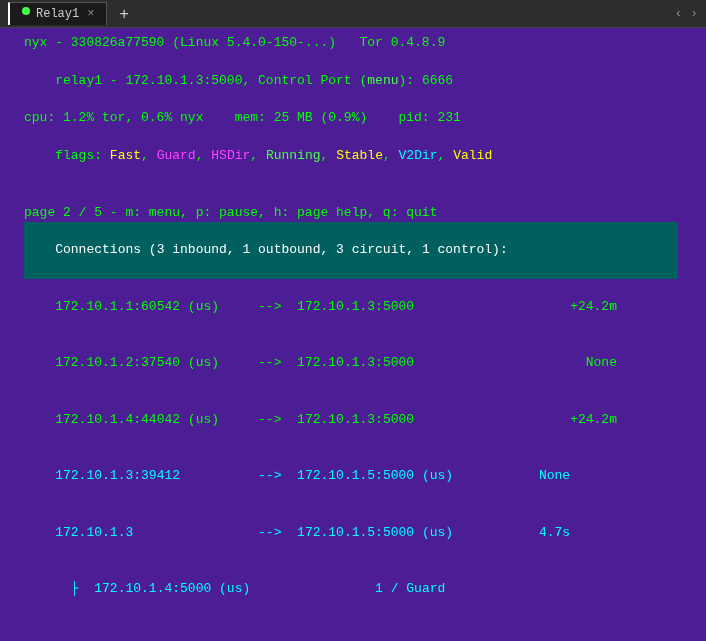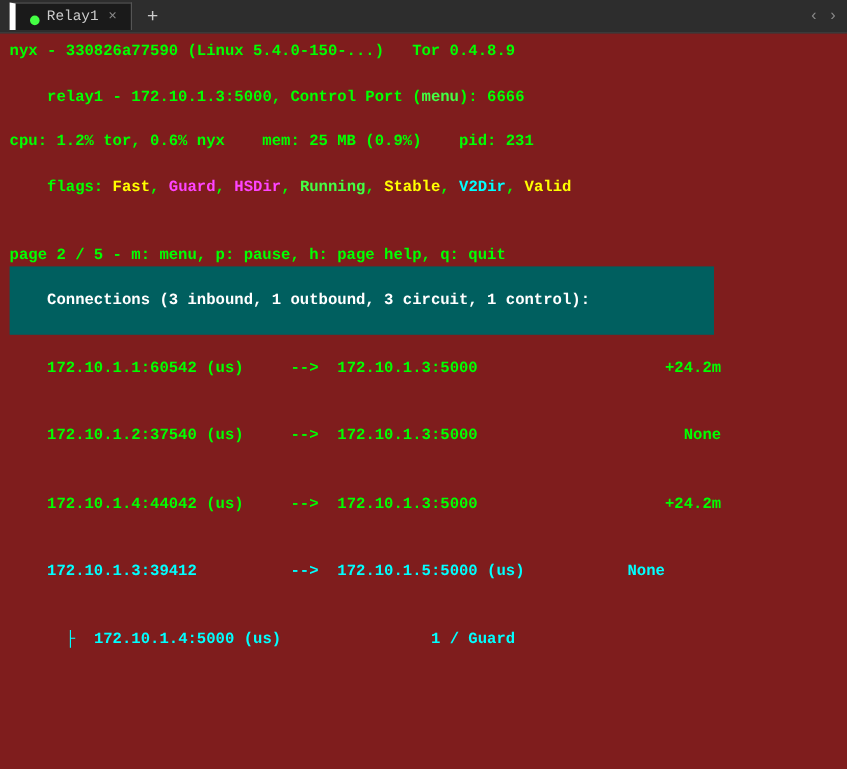--- a/index.html
+++ b/index.html
@@ -16,27 +16,27 @@
     .titlebar {
       display: flex;
       align-items: center;
       background: #2d2d2d;
       height: 28px;
       padding: 0 8px;
       border-bottom: 1px solid #444;
     }
     .tab {
       display: flex;
-      align-items: flex-end;
+      align-items: flex-start;
       background: #1a1a1a;
       color: #ccc;
       padding: 4px 12px;
       font-size: 12px;
       border-top: 1px solid #555;
-      border-left: 5px solid #ffffff;
+      border-left: 2px solid #ffffff;
       border-right: 1px solid #555;
       margin-right: 4px;
     }
     .tab-dot {
       width: 8px;
       height: 8px;
       background: #44ff44;
       border-radius: 50%;
       margin-right: 6px;
     }
@@ -55,27 +55,26 @@
     }
     .titlebar-nav {
       margin-left: auto;
       display: flex;
       gap: 8px;
       color: #888;
     }
 
     
     .terminal {
-      background: #7f1d1d;
+      background: #4c1d95;
       color: #00ff00;
-      padding: 6px 8px;
+      padding: 6px 24px;
       height: calc(641px - 28px);
       overflow: hidden;
       line-height: 1.45;
-      font-weight: bold;
     }
 
     .line { white-space: pre; }
 
     
     .c-green { color: #00ff00; }
     .c-cyan { color: #00ffff; }
     .c-yellow { color: #ffff00; }
     .c-magenta { color: #ff44ff; }
     .c-bright-green { color: #44ff44; }
@@ -104,38 +103,41 @@
   <div class="line">
     <span class="c-green">relay1 - 172.10.1.3:5000, Control Port (</span><span class="c-open">menu</span><span class="c-green">): 6666</span>
   </div>
   <div class="line c-green">cpu: 1.2% tor, 0.6% nyx    mem: 25 MB (0.9%)    pid: 231</div>
   <div class="line flags-line">
     <span class="c-green">flags: </span><span class="c-yellow">Fast</span><span class="c-green">, </span><span class="c-magenta">Guard</span><span class="c-green">, </span><span class="c-magenta">HSDir</span><span class="c-green">, </span><span class="c-bright-green">Running</span><span class="c-green">, </span><span class="c-yellow">Stable</span><span class="c-green">, </span><span class="c-cyan">V2Dir</span><span class="c-green">, </span><span class="c-yellow">Valid</span>
   </div>
   <div class="line">&nbsp;</div>
   <div class="line c-green">page 2 / 5 - m: menu, p: pause, h: page help, q: quit</div>
 
-  <div class="line" style="background:#005f5f; color:#ffffff; width:587px;">
+  <div class="line" style="background:#005f5f; color:#ffffff; width:654px;">
     <span>Connections (3 inbound, 1 outbound, 3 circuit, 1 control):</span>
   </div>
 
   <div class="line">
     <span class="c-green">172.10.1.1:60542 (us)     </span><span class="c-green">--&gt;  </span><span class="c-green">172.10.1.3:5000</span><span class="c-green" style="float:right;"></span><span class="c-green">                    +24.2m</span>
   </div>
   <div class="line">
     <span class="c-green">172.10.1.2:37540 (us)     </span><span class="c-green">--&gt;  </span><span class="c-green">172.10.1.3:5000</span><span class="c-green">                      None</span>
   </div>
   <div class="line">
     <span class="c-green">172.10.1.4:44042 (us)     </span><span class="c-green">--&gt;  </span><span class="c-green">172.10.1.3:5000</span><span class="c-green">                    +24.2m</span>
   </div>
 
   <div class="line">
     <span class="c-cyan">172.10.1.3:39412          </span><span class="c-cyan">--&gt;  </span><span class="c-cyan">172.10.1.5:5000 (us)</span><span class="c-cyan">           None</span>
   </div>
 
   <div class="line">
+    <span class="c-cyan">172.10.1.3                </span><span class="c-cyan">--&gt;  </span><span class="c-cyan">172.10.1.5:5000 (us)</span><span class="c-cyan">           4.7s</span>
+  </div>
+  <div class="line">
     <span class="c-cyan">  ├  </span><span class="c-cyan">172.10.1.4:5000 (us)</span><span class="c-cyan">                1 / Guard</span>
   </div>
   <div class="line">
     
   </div>
 
 </div>
 
 </body></html>

